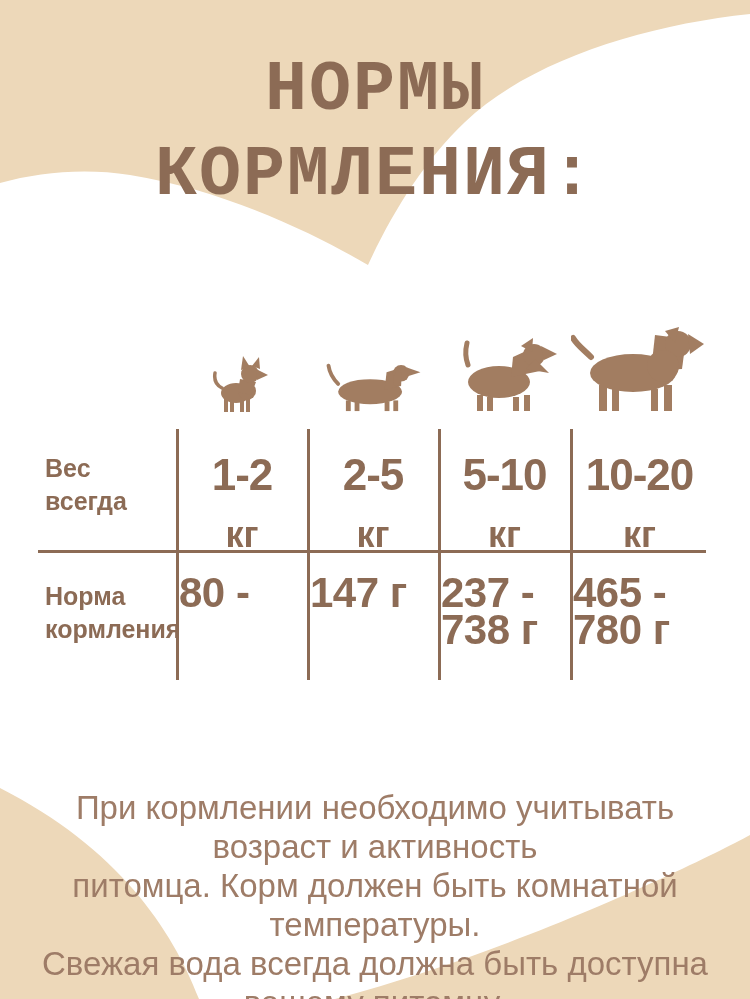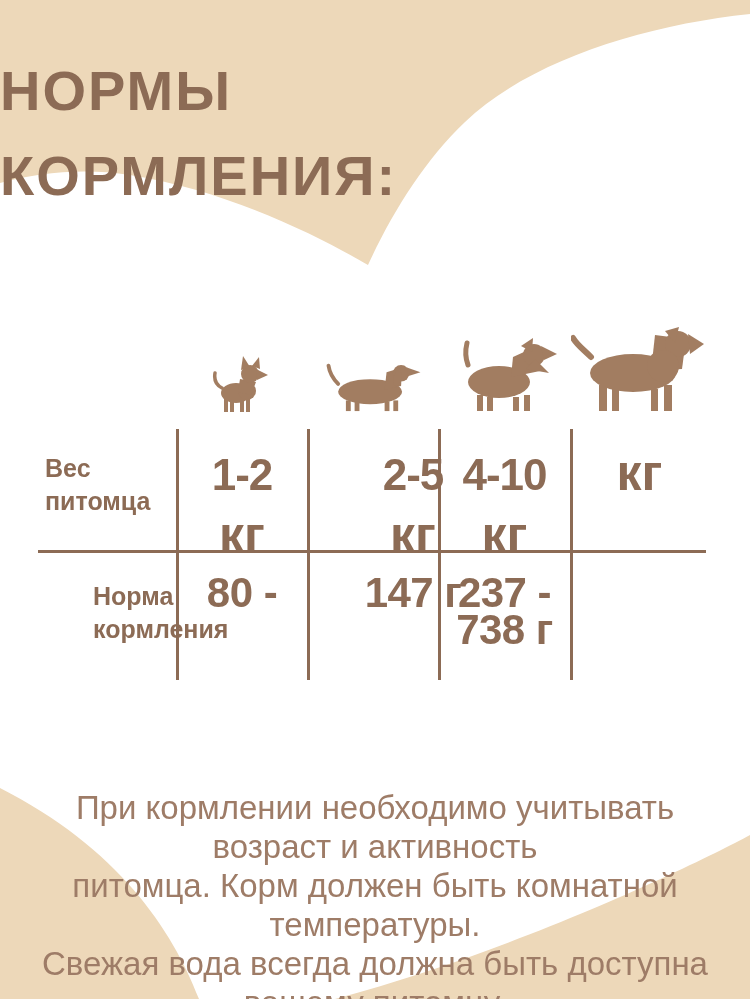--- a/index.html
+++ b/index.html
@@ -15,48 +15,48 @@
     position:relative;width:750px;height:999px;overflow:hidden;
     font-family:"Liberation Sans","DejaVu Sans",sans-serif;
     background:var(--background-beige);
   }
   .bg{position:absolute;inset:0;display:block;}
   .bg .beige{fill:var(--background-beige);}
   .bg .heart{fill:var(--heart-white);}
 
   .title{
     position:absolute;left:0;right:0;top:48px;
-    text-align:left;color:var(--title-brown);
-    font-size:56px;line-height:85px;font-weight:700;letter-spacing:2px;
+    text-align:center;color:var(--title-brown);
+    font-size:70px;line-height:85px;font-weight:700;letter-spacing:2px;font-family:Liberation Mono, monospace;
   }
 
   .dog{position:absolute;}
   .dog *{fill:var(--dog-brown);}
   .dog .tail{fill:none;stroke:var(--dog-brown);stroke-linecap:round;}
   .dog-1{left:212px;top:355px;width:60px;height:58px;}
   .dog-2{left:323px;top:353px;width:100px;height:60px;}
   .dog-3{left:453px;top:333px;width:105px;height:80px;}
   .dog-4{left:571px;top:321px;width:135px;height:92px;}
 
   .vline{position:absolute;top:429px;width:3px;height:251px;background:var(--table-brown);}
   .v1{left:176px;} .v2{left:307px;} .v3{left:438px;} .v4{left:570px;}
   .hline{position:absolute;left:38px;top:550px;width:668px;height:3px;background:var(--table-brown);}
 
   .row-label{
     position:absolute;left:45px;width:125px;
     color:var(--table-brown);font-size:25px;line-height:33px;font-weight:700;
   }
-  .label-1{top:452px;} .label-2{top:580px;margin-left:48px;}
+  .label-1{top:452px;} .label-2{top:580px;}
 
   .w-cell{position:absolute;top:444px;text-align:center;color:var(--table-brown);font-weight:700;}
   .w-val{font-size:44px;line-height:62px;letter-spacing:-1px;}
-  .w-unit{font-size:50px;line-height:58px;}
-  .a-cell{position:absolute;top:574px;text-align:center;color:var(--table-brown);font-weight:700;}
+  .w-unit{font-size:36px;line-height:58px;}
+  .a-cell{position:absolute;top:574px;text-align:left;color:var(--table-brown);font-weight:700;}
   .a-cell div{font-size:42px;line-height:37px;letter-spacing:-0.5px;}
-  .c1{left:179px;width:126px;} .c2{left:310px;width:126px;padding-left:40px;}
+  .c1{left:179px;width:126px;} .c2{left:310px;width:126px;}
   .c3{left:441px;width:127px;} .c4{left:573px;width:133px;}
 
   .footer{
     position:absolute;left:15px;right:15px;top:788px;
     text-align:center;color:var(--footer-brown);
     font-size:33px;line-height:39px;font-weight:400;
   }
 </style>
 </head>
 <body>
@@ -131,49 +131,54 @@
     <rect x="80" y="68" width="7" height="22"></rect>
     <rect x="93" y="64" width="8" height="26"></rect>
   </svg>
 
   <div class="vline v1"></div>
   <div class="vline v2"></div>
   <div class="vline v3"></div>
   <div class="vline v4"></div>
   <div class="hline"></div>
 
-  <div class="row-label label-1">Вес питомца</div>
+  <div class="row-label label-1">Вес всегда</div>
   <div class="row-label label-2">Норма кормления</div>
 
   <div class="w-cell c1">
     <div class="w-val">1-2</div>
     <div class="w-unit">кг</div>
   </div>
   <div class="w-cell c2">
     <div class="w-val">2-5</div>
     <div class="w-unit">кг</div>
   </div>
   <div class="w-cell c3">
-    <div class="w-val">4-10</div>
+    <div class="w-val">5-10</div>
     <div class="w-unit">кг</div>
   </div>
   <div class="w-cell c4">
+    <div class="w-val">10-20</div>
     <div class="w-unit">кг</div>
   </div>
 
   <div class="a-cell c1">
     <div>80 -</div>
   </div>
   <div class="a-cell c2">
     <div>147 г</div>
   </div>
   <div class="a-cell c3">
     <div>237 -</div>
     <div>738 г</div>
   </div>
+  <div class="a-cell c4">
+    <div>465 -</div>
+    <div>780 г</div>
+  </div>
 
   <div class="footer">
     <div>При кормлении необходимо учитывать возраст и активность</div>
     <div>питомца. Корм должен быть комнатной температуры.</div>
     <div>Свежая вода всегда должна быть доступна вашему питомцу.</div>
   </div>
 
 </div>
 
 </body></html>

